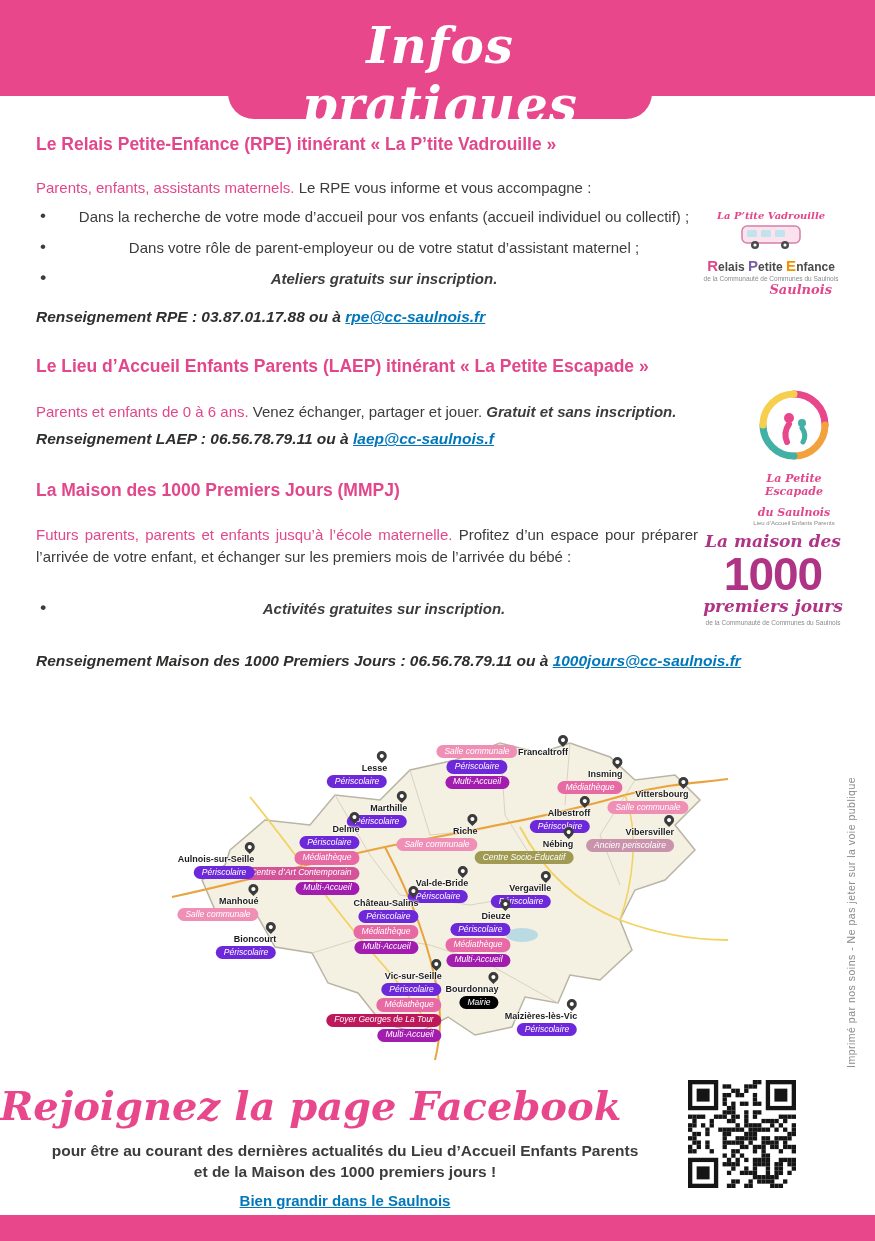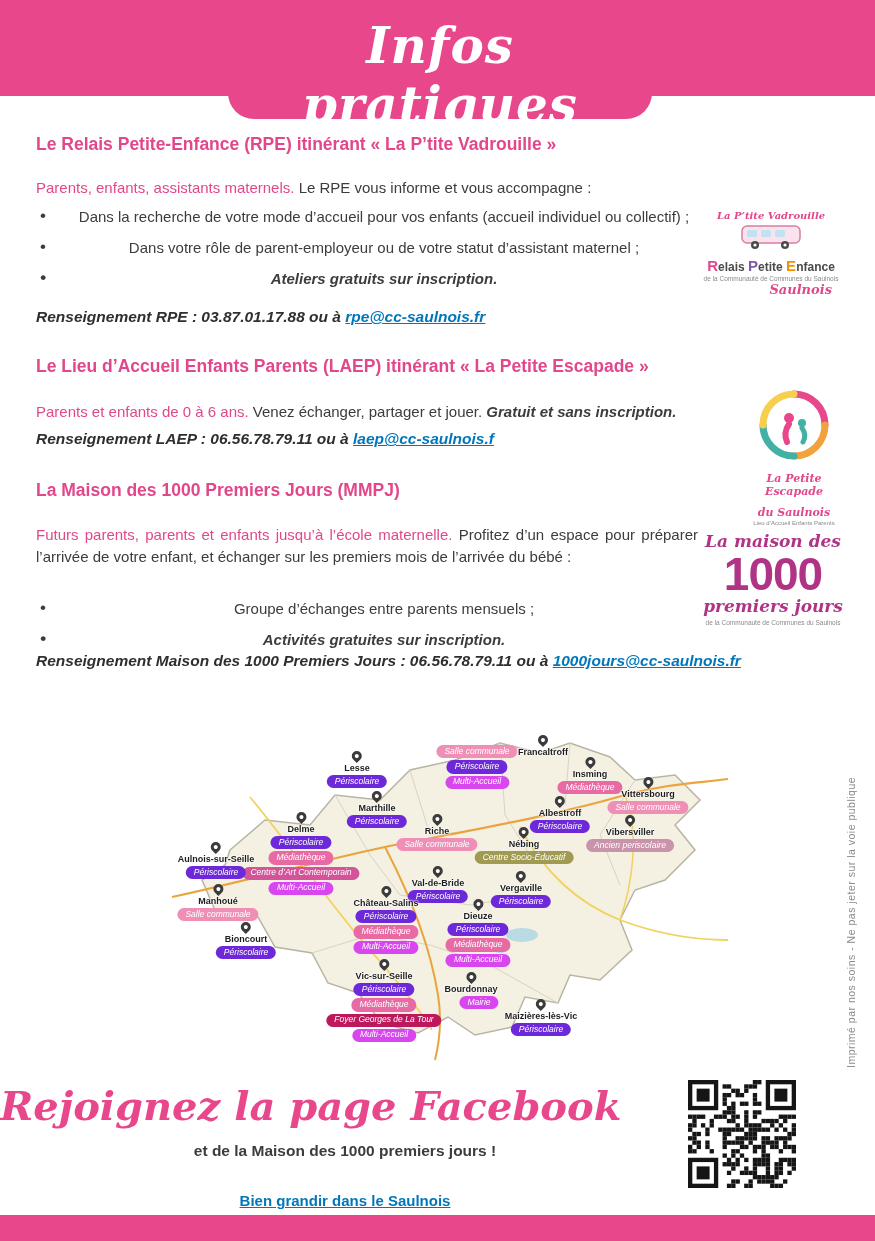--- a/index.html
+++ b/index.html
@@ -44,35 +44,35 @@
   .laep-script { font-family:"DejaVu Serif", serif; font-style:italic; font-weight:700; font-size:11px; color:#e2478b; line-height:13px; margin-top:8px; }
   .laep-sub { font-size:6px; color:#8a8a8a; margin-top:1px; }
   
   #mmpj-logo { position:absolute; left:698px; top:532px; width:150px; text-align:center; }
   .mm-script { font-family:"DejaVu Serif", serif; font-style:italic; font-weight:700; font-size:17px; color:#b03486; line-height:19px; }
   .mm-number { font-size:46px; font-weight:700; color:#b03486; line-height:46px; letter-spacing:-1px; }
   .mm-sub { font-size:6.5px; color:#8a8a8a; margin-top:3px; }
   
   #map { position:absolute; left:170px; top:735px; width:560px; height:330px; }
   #map svg.region { position:absolute; left:0; top:0; }
-  .town { position:absolute; transform:translateX(-50%); display:flex; flex-direction:column; align-items:center; z-index:2; }
+  .town { position:absolute; transform:translateX(-50%); display:flex; flex-direction:column; align-items:flex-end; z-index:2; }
   .pillstack { position:absolute; transform:translateX(-50%); display:flex; flex-direction:column; align-items:center; z-index:2; }
   .pin { width:10px; height:10px; background:#3b3b3b; border-radius:50% 50% 50% 0; transform:rotate(-45deg); position:relative; margin-bottom:2px; flex:none; }
   .pin::after { content:""; position:absolute; left:3px; top:3px; width:4px; height:4px; background:#fff; border-radius:50%; }
   .tname { font-size:9px; font-weight:700; color:#1d1d1d; white-space:nowrap; text-shadow:0 0 2px #fff, 0 0 2px #fff, 0 0 3px #fff; }
   .pill { font-size:8.5px; font-style:italic; color:#fff; padding:1.5px 8px 2px; border-radius:9px; white-space:nowrap; margin-top:2px; line-height:1.15; }
   .t-peri   { background:#6d28d9; }
   .t-salle  { background:#ef8fb6; }
   .t-media  { background:#e76aa4; }
-  .t-multi  { background:#d946ef; }
+  .t-multi  { background:#a21caf; }
   .t-art    { background:#d4549a; }
   .t-socio  { background:#a09a52; }
   .t-ancien { background:#c993ab; }
   .t-foyer  { background:#be185d; }
-  .t-mairie { background:#d946ef;margin-left:16px; }
+  .t-mairie { background:#000000;margin-left:16px; }
   
   #foot-script { position:absolute; left:0; top:1082px; width:690px; text-align:left;
     font-family:"DejaVu Serif", serif; font-style:italic; font-weight:700; font-size:40px; color:#e8488b; }
   #foot-text { position:absolute; left:0; top:1140px; width:690px; text-align:center; font-weight:700; font-size:15.5px; line-height:21px; color:#3c3c3b; }
   #foot-link-wrap { position:absolute; left:0; top:1192px; width:690px; text-align:center; font-size:15px; font-weight:700; }
   #foot-link-wrap a { color:#0077bb; text-decoration:underline; }
   #qr { position:absolute; left:688px; top:1080px; width:108px; height:108px; background:#fff; }
   #side-note { position:absolute; left:845px; top:738px; height:330px;
     writing-mode:vertical-rl; transform:rotate(180deg);
     font-size:10.5px; color:#8a8a8a; letter-spacing:.5px; }
@@ -144,21 +144,20 @@
   <div class="laep-script">du Saulnois</div>
   <div class="laep-sub">Lieu d’Accueil Enfants Parents</div>
 </div>
 
 <h2 class="sec-title" style="top:480px">La Maison des 1000 Premiers Jours (MMPJ)</h2>
 <div class="lead" style="top:524px; width:662px; text-align:justify">
   <span class="hl">Futurs parents, parents et enfants jusqu’à l’école maternelle.</span>
   <span>Profitez d’un espace pour préparer l’arrivée de votre enfant, et échanger sur les premiers mois de l’arrivée du bébé :</span>
 </div>
 <ul class="bullets" style="top:598px">
-  <li>Groupe d’échanges entre parents mensuels ;</li>
   <li class="em">Activités gratuites sur inscription.</li>
 </ul>
 <div class="contact" style="top:652px">
   <span>Renseignement Maison des 1000 Premiers Jours : 06.56.78.79.11 ou à </span><a href="#">1000jours@cc-saulnois.fr</a>
 </div>
 <div id="mmpj-logo">
   <div class="mm-script">La maison des</div>
   <div class="mm-number">1000</div>
   <div class="mm-script">premiers jours</div>
   <div class="mm-sub">de la Communauté de Communes du Saulnois</div>
@@ -316,20 +315,21 @@
 
   <div class="town" style="left:371px;top:264px">
     <span class="pin"></span>
     <span class="tname">Maizières-lès-Vic</span>
     <span class="pill t-peri">Périscolaire</span>
   </div>
 </div>
 
 <div id="foot-script">Rejoignez la page Facebook</div>
 <div id="foot-text">
+  <div>pour être au courant des dernières actualités du Lieu d’Accueil Enfants Parents</div>
   <div>et de la Maison des 1000 premiers jours !</div>
 </div>
 <div id="foot-link-wrap">
   <a href="#">Bien grandir dans le Saulnois</a>
 </div>
 <div id="qr"><svg width="108" height="108">
       <rect x="64.80000000000001" y="0" width="4.32" height="4.32" fill="#151515"></rect>
       <rect x="69.12" y="0" width="4.32" height="4.32" fill="#151515"></rect>
       <rect x="34.56" y="4.32" width="4.32" height="4.32" fill="#151515"></rect>
       <rect x="38.88" y="4.32" width="4.32" height="4.32" fill="#151515"></rect>

